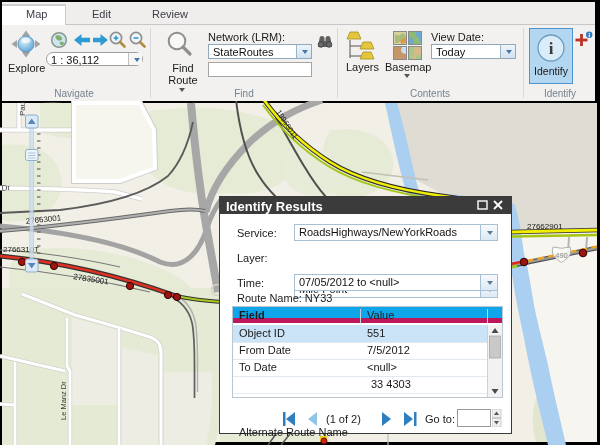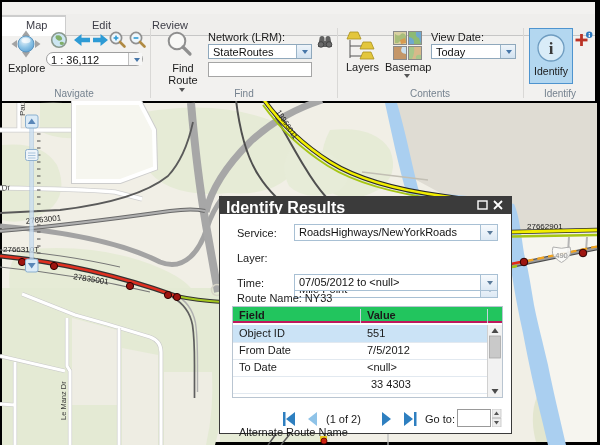--- a/index.html
+++ b/index.html
@@ -1,33 +1,33 @@
 <!DOCTYPE html>
 <html><head>
 <meta charset="utf-8">
 <style>
 html,body{margin:0;padding:0;}
 body{width:600px;height:445px;overflow:hidden;font-family:"Liberation Sans",sans-serif;background:#000;}
 #app{position:absolute;left:0;top:0;width:600px;height:445px;background:#000;}
 .abs{position:absolute;}
 #ribbon{position:absolute;left:2px;top:2px;width:593px;height:99px;background:#f2f1ef;z-index:5;}
-#tabbar{position:absolute;left:0;top:12px;width:593px;height:22px;background:#efeeec;border-bottom:1px solid #c6c6c6;box-sizing:border-box;}
+#tabbar{position:absolute;left:0;top:1px;width:593px;height:22px;background:#efeeec;border-bottom:1px solid #c6c6c6;box-sizing:border-box;}
 #maptab{position:absolute;left:0;top:1px;width:64px;height:21px;background:#fff;border-top:2px solid #cdcdcd;border-right:1px solid #cdcdcd;box-sizing:border-box;}
 .tabtxt{position:absolute;top:5px;font-size:11px;color:#3c3c46;}
 .gsep{position:absolute;top:26px;height:70px;width:1px;background:#d9d8d6;}
 .glabel{position:absolute;top:86px;font-size:10px;color:#75828f;width:80px;text-align:center;}
 .rlabel{position:absolute;font-size:11px;color:#1a1a1a;}
 .combo{position:absolute;background:#fff;border:1px solid #a0a0a0;box-sizing:border-box;}
 .combo .ct{position:absolute;left:4px;top:0px;font-size:11px;color:#111;white-space:nowrap;}
 .cbtn{position:absolute;right:0;top:0;bottom:0;border-left:1px solid #c0c0c0;background:#f3f3f3;}
 .tri{position:absolute;width:0;height:0;border-left:3.5px solid transparent;border-right:3.5px solid transparent;border-top:4.5px solid #4676a8;}
 #identbtn{position:absolute;left:527px;top:26px;width:44px;height:56px;background:#b3d7f0;border:1px solid #4e94cf;box-sizing:border-box;}
 #dlg{position:absolute;left:219px;top:196px;width:293px;height:238px;background:#fff;border:1px solid #3a3a3a;box-sizing:border-box;z-index:10;font-size:11px;}
 #dlgtitle{position:absolute;left:0;top:0;right:0;height:17px;background:#3b3b3b;}
-#dlgtitle span{position:absolute;left:6px;top:2px;color:#fff;font-weight:bold;font-size:16px;}
+#dlgtitle span{position:absolute;left:6px;top:2px;color:#fff;font-weight:bold;font-size:13px;}
 .dlabel{position:absolute;font-size:11px;color:#1a1a1a;}
 .dcombo{position:absolute;left:74px;width:204px;height:17px;background:#fff;border:1px solid #a8c0d4;box-sizing:border-box;}
 .dcombo .ct{position:absolute;left:4px;top:1px;font-size:11px;color:#111;white-space:nowrap;}
 .dcbtn{position:absolute;right:0;top:0;bottom:0;width:16px;border-left:1px solid #a8c0d4;background:linear-gradient(#f7fafd,#dde9f4);}
 .dtri{position:absolute;width:0;height:0;border-left:3.5px solid transparent;border-right:3.5px solid transparent;border-top:4.5px solid #5a7a9a;}
 #tbl{position:absolute;left:12px;top:109px;width:271px;height:92px;border:1px solid #b9c5d1;box-sizing:border-box;background:#fff;}
 .trow{position:absolute;left:0;width:254px;height:17px;border-bottom:1px solid #e2e9f0;}
 .tcell{position:absolute;top:2px;font-size:11px;color:#1a1a1a;white-space:nowrap;}
 </style>
 </head>
@@ -317,23 +317,23 @@
         <div class="dtri" style="right:4px;top:6px;"></div>
       </div>
  <div class="dlabel" style="left:17px;top:80px;">Time:</div>
  <div class="dcombo" style="top:77px;">
         <span class="ct">07/05/2012 to &lt;null&gt;</span>
         <div class="dcbtn"></div>
         <div class="dtri" style="right:4px;top:6px;"></div>
       </div>
  <div class="dlabel" style="left:17px;top:95px;">Route Name: NY33</div>
  <div id="tbl">
-  <div style="position:absolute;left:0;top:0;width:269px;height:16px;background:#22c55e;border-bottom:2px solid #be185d;box-sizing:border-box;">
+  <div style="position:absolute;left:0;top:0;width:269px;height:16px;background:#0ea5e9;border-bottom:5px solid #be185d;box-sizing:border-box;">
    <span class="tcell" style="left:6px;font-weight:bold;">Field</span>
-   <span class="tcell" style="left:134px;font-weight:bold;">Value</span>
+   <span class="tcell" style="left:134px;font-weight:normal;">Value</span>
    <div style="position:absolute;left:127px;top:2px;width:1px;height:14px;background:#c6d2de;"></div>
    <div style="position:absolute;left:254px;top:2px;width:1px;height:14px;background:#c6d2de;"></div>
   </div>
   <div class="trow" style="top:18px;background:#cbe3f6;">
           <span class="tcell" style="left:6px;">Object ID</span>
           <span class="tcell" style="left:134px;">551</span>
         </div>
   <div class="trow" style="top:35px;">
           <span class="tcell" style="left:6px;">From Date</span>
           <span class="tcell" style="left:134px;">7/5/2012</span>

